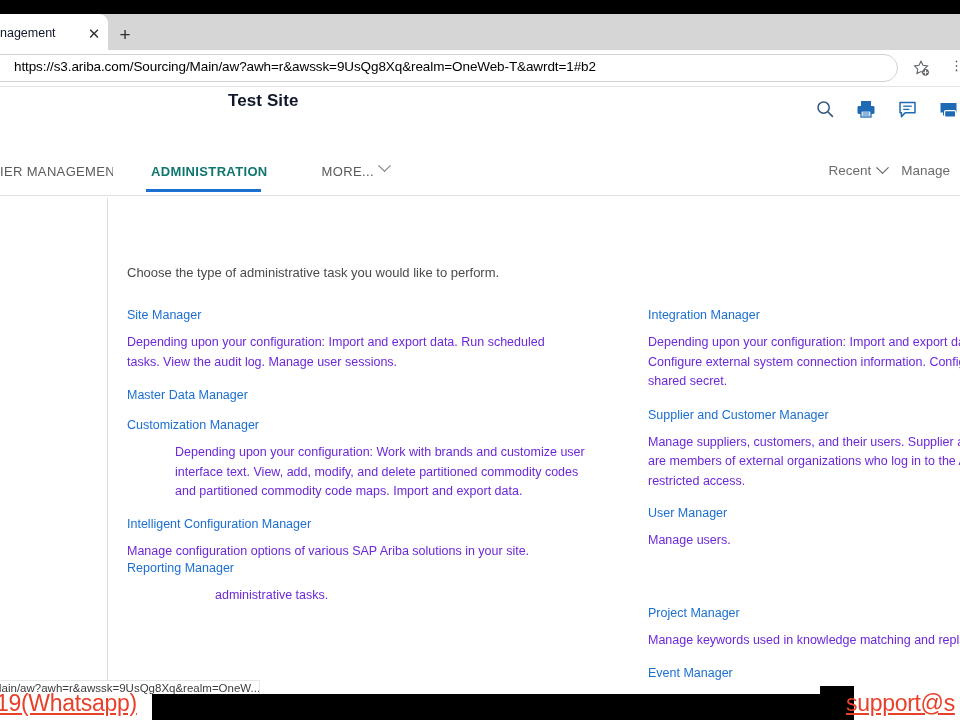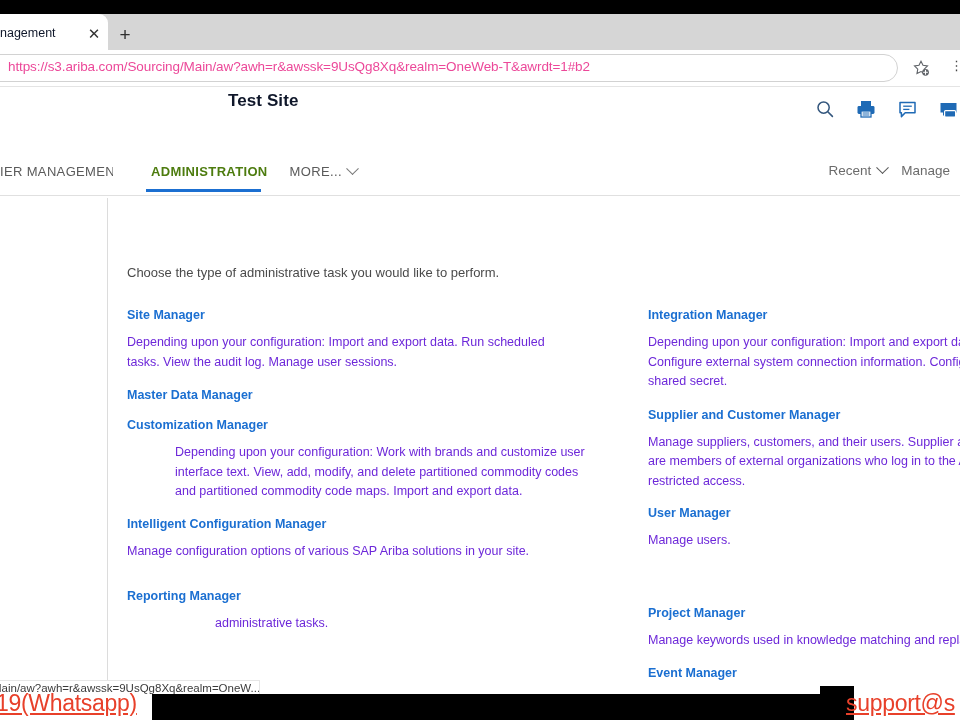--- a/index.html
+++ b/index.html
@@ -43,22 +43,22 @@
   .urlbar-row {
     position:absolute; left:0; top:50px; width:960px; height:36px;
     background:#ffffff;
   }
   .urlbar {
     position:absolute; left:-14px; top:54px; width:912px; height:28px;
     background:#ffffff; border:1px solid #d2d2d2; border-radius:14px;
     display:flex; align-items:center;
   }
   .url-text {
-    position:absolute; left:8px; top:59px; width:860px;
-    font-size:13.5px; color:#ec4899; white-space:nowrap; overflow:hidden;
+    position:absolute; left:14px; top:59px; width:860px;
+    font-size:13.5px; color:#000000; white-space:nowrap; overflow:hidden;
     letter-spacing:-0.1px;
   }
   .star-icon { position:absolute; left:911px; top:58px; width:20px; height:20px; }
   .chrome-menu-dots { position:absolute; left:950px; top:58px; width:10px; height:18px; color:#444; font-size:13px; }
   .chrome-bottom-line { position:absolute; left:0; top:86px; width:960px; height:1px; background:#e4e4e4; }
 
   
   .app-header { position:absolute; left:0; top:87px; width:960px; height:62px; background:#ffffff; }
   .test-site-label {
     position:absolute; left:228px; top:91px;
@@ -70,22 +70,22 @@
 
   
   .navbar { position:absolute; left:0; top:149px; width:960px; height:48px; background:#ffffff; }
   .nav-underline-track { position:absolute; left:0; top:195px; width:960px; height:1px; background:#e0e0e0; }
   .nav-left { position:absolute; left:0px; top:164px; display:flex; align-items:flex-start; }
   .nav-tab {
     font-size:13px; letter-spacing:0.35px; color:#5a5a5a; white-space:nowrap;
     padding:0 0 0 0; position:relative;
   }
   .nav-tab.first { margin-left:0px; width:113px; overflow:hidden; }
-  .nav-tab.active { color:#4d7c0f; font-weight:bold; margin-left:38px; }
-  .nav-tab.more { color:#5a5a5a; margin-left:22px; display:flex; align-items:center; gap:6px; }
+  .nav-tab.active { color:#0f766e; font-weight:bold; margin-left:38px; }
+  .nav-tab.more { color:#5a5a5a; margin-left:54px; display:flex; gap:6px; }
   .active-underline { position:absolute; left:146px; top:189px; width:115px; height:3px; background:#1b6fd1; }
   .nav-right { position:absolute; right:10px; top:163px; display:flex; align-items:center; gap:14px; }
   .nav-right-item { font-size:13.5px; color:#6b6b6b; display:flex; align-items:center; gap:7px; white-space:nowrap; }
   .caret { display:inline-block; width:9px; height:9px; border-right:1.6px solid #7a7a7a; border-bottom:1.6px solid #7a7a7a; transform:rotate(45deg) translate(-2px,-2px); }
   .caret.blue { border-color:#5a5a5a; }
 
   
   .left-panel {
     position:absolute; left:-118px; top:198px; width:226px; height:490px;
     background:#ffffff; border:1px solid #dcdcdc; border-top:none;
@@ -101,21 +101,21 @@
   .page-title { position:absolute; left:19px; top:14px; font-size:21px; color:#3c3c3c; font-weight:normal; }
   .page-intro { position:absolute; left:19px; top:67px; font-size:13px; color:#4a4a4a; }
 
   .columns { position:absolute; left:19px; top:110px; width:833px; }
   .col { position:absolute; top:0; width:430px; }
   .col.left { left:0; }
   .col.right { left:521px; width:332px; }
 
   .entry { margin-bottom:0; }
   .entry-title {
-    font-size:12.5px; font-weight:bold; color:#1b6fd1; margin-bottom:11px;
+    font-size:12.5px; font-weight:normal; color:#1b6fd1; margin-bottom:11px;
     white-space:nowrap;
   }
   .entry-desc { font-size:12.5px; color:#6d28d9; line-height:19.5px; }
   .col.right .entry-desc { white-space:nowrap; }
   .col.right .entry-desc span { display:block; }
 
   
   .status-tip {
     position:absolute; left:-12px; top:680px; width:272px; height:17px;
     background:#ffffff; border:1px solid #e6e6e6; border-left:none; border-bottom:none;
@@ -253,21 +253,21 @@
           <div class="entry-title">Site Manager</div>
           <div class="entry-desc" style="width:418px;">Depending upon your configuration: Import and export data. Run scheduled tasks. View the audit log. Manage user sessions.</div>
         </div>
         <div class="entry" style="margin-bottom:16px;">
           <div class="entry-title">Master Data Manager</div>
         </div>
         <div class="entry" style="margin-bottom:15px;">
           <div class="entry-title">Customization Manager</div>
           <div class="entry-desc" style="width:424px;margin-left:48px;">Depending upon your configuration: Work with brands and customize user interface text. View, add, modify, and delete partitioned commodity codes and partitioned commodity code maps. Import and export data.</div>
         </div>
-        <div class="entry" style="margin-bottom:28px;">
+        <div class="entry" style="margin-bottom:0;">
           <div class="entry-title">Intelligent Configuration Manager</div>
           <div class="entry-desc" style="width:428px;">Manage configuration options of various SAP Ariba solutions in your site.</div>
         </div>
         <div class="entry">
           <div class="entry-title">Reporting Manager</div>
           <div class="entry-desc" style="width:428px; padding-left:88px;">administrative tasks.</div>
         </div>
       </div>
 
       <div class="col right">

